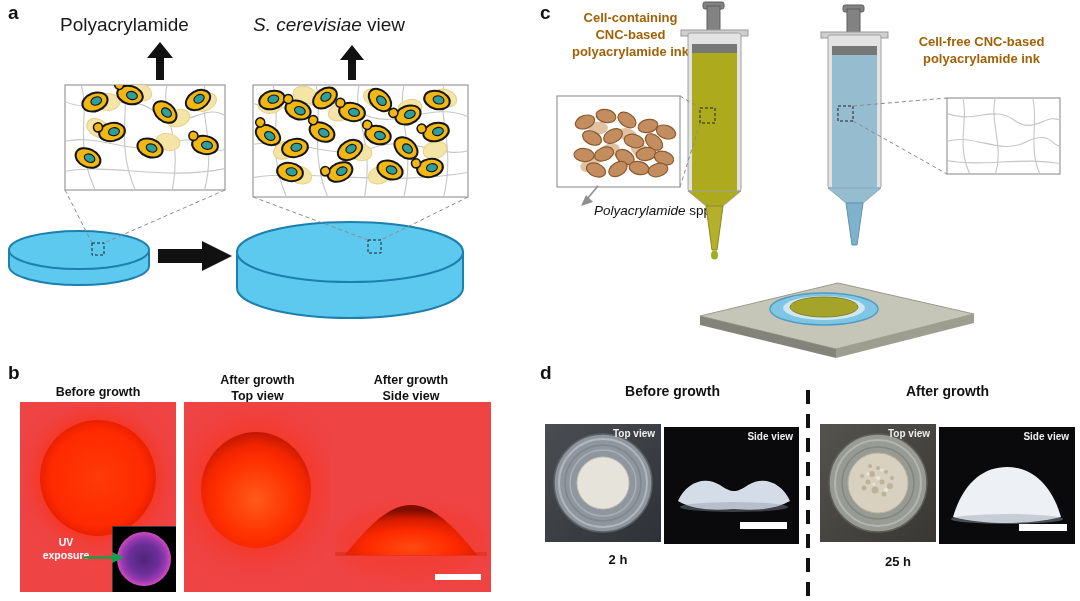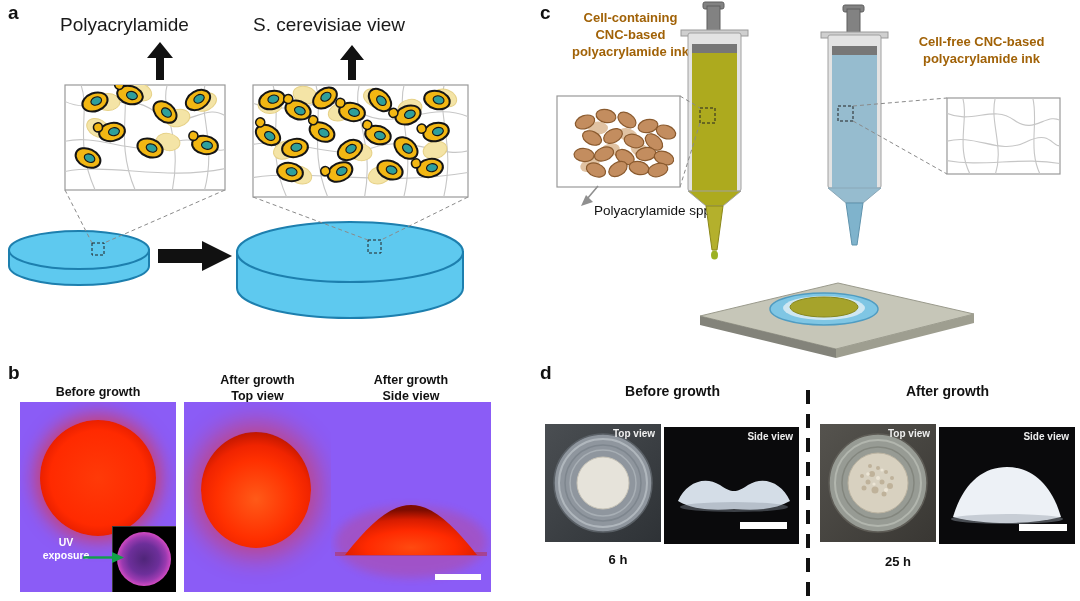--- a/index.html
+++ b/index.html
@@ -6,27 +6,27 @@
   .figure { position:relative; width:1080px; height:601px; background:#fff;
             font-family:"Liberation Sans", sans-serif; color:#111; overflow:hidden; }
   .abs { position:absolute; }
   .panel-letter { position:absolute; font-weight:bold; font-size:19px; color:#111; }
   .big-label { font-size:19px; color:#1a1a1a; text-align:left; }
   .hdr { position:absolute; font-weight:bold; font-size:12.5px; line-height:1.3;
          text-align:center; white-space:pre-line; color:#111; }
   .hdr-lg { font-size:14px; }
   .ink-label { position:absolute; font-weight:bold; font-size:13px; line-height:1.3;
                text-align:center; white-space:pre-line; color:#a16207; }
-  .photo { position:absolute; background:#8b5cf6; overflow:hidden; }
+  .photo { position:absolute; background:#ef4444; overflow:hidden; }
   .photo-label { position:absolute; top:4px; right:6px; color:#efefef;
                  font-size:10px; font-weight:bold; }
   .scalebar { position:absolute; background:#fff; }
   .time-label { position:absolute; font-weight:bold; font-size:13px; text-align:center; }
   .species-text { position:absolute; font-size:13.5px; color:#111; }
-  .it { }
+  .it { font-style:italic; }
   .red-disk { position:absolute; border-radius:50%;
       background: radial-gradient(circle, #ff3a08 0%, var(--fluor-red,#ff2a00) 58%, #e81f00 72%, #8c0f00 88%, rgba(30,0,0,0) 97%);
       box-shadow: 0 0 18px 5px rgba(255,40,0,0.55); }
   .red-blob { position:absolute; border-radius:50%;
       background: radial-gradient(circle at 50% 58%, #ff5a18 0%, #ff3000 45%, #f02400 62%, #c41800 76%, rgba(120,12,0,0.55) 86%, rgba(0,0,0,0) 95%);
       box-shadow: 0 0 26px 9px rgba(255,40,0,0.45); }
   .uv-inset { position:absolute; background:#000; border:1px solid #3a3a3a; }
   .uv-circle { position:absolute; border-radius:50%;
       background: radial-gradient(circle, #4f2579 0%, var(--uv-purple,#6d2f9a) 40%, #9a3ab0 58%, var(--uv-ring,#d84cc4) 72%, #c238a8 80%, #801c78 88%, rgba(40,0,40,0) 96%); }
   .uv-text { position:absolute; color:#fff; font-weight:bold; font-size:10.5px;
@@ -347,21 +347,21 @@
 
   <div class="photo" style="left:664px;top:427px;width:135px;height:117px;background:#0a0a0c">
     <svg class="abs" style="left:0;top:0" width="135" height="117" viewBox="0 0 135 117">
       <path d="M14 74 C 22 56, 40 48, 56 58 C 62 62, 66 64, 70 64 C 74 64, 78 62, 84 58 C 100 48, 118 56, 126 74 C 112 82, 94 84, 70 82 C 46 84, 28 82, 14 74 Z" fill="#dde6f0" opacity="0.96"></path>
       <ellipse cx="70" cy="80" rx="54" ry="5" fill="#8a93a0" opacity="0.4"></ellipse>
     </svg>
     <div class="scalebar" style="left:76px;top:95px;width:47px;height:7px"></div>
     <div class="photo-label">Side view</div>
   </div>
 
-  <div class="time-label" style="left:563px;top:552px;width:110px">6 h</div>
+  <div class="time-label" style="left:563px;top:552px;width:110px">2 h</div>
 
   <div class="photo" style="left:820px;top:424px;width:116px;height:118px;background:linear-gradient(135deg,#55534e,#393733)">
     <svg class="abs" style="left:0;top:0" width="116" height="118" viewBox="0 0 116 118">
       <circle cx="58" cy="59" r="49" fill="#979b94" stroke="#5e5c56" stroke-width="1.5"></circle>
       <circle cx="58" cy="59" r="43" fill="none" stroke="#b2b6ae" stroke-width="2"></circle>
       <circle cx="58" cy="59" r="36" fill="none" stroke="#83867e" stroke-width="1.5"></circle>
       <circle cx="58" cy="59" r="30" fill="#d8d1c0" stroke="#bcb4a2" stroke-width="1"></circle>
       <g fill="#bfb29a">
         <circle cx="52" cy="50" r="3"></circle>
           <circle cx="62" cy="58" r="2.5"></circle>

